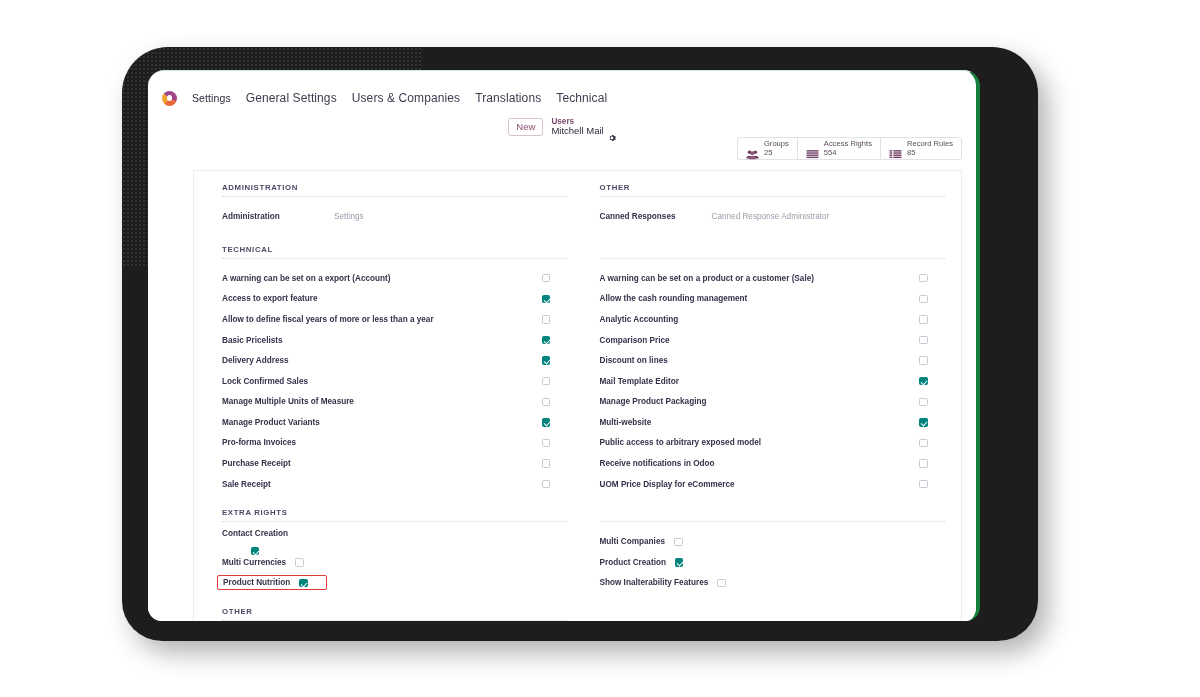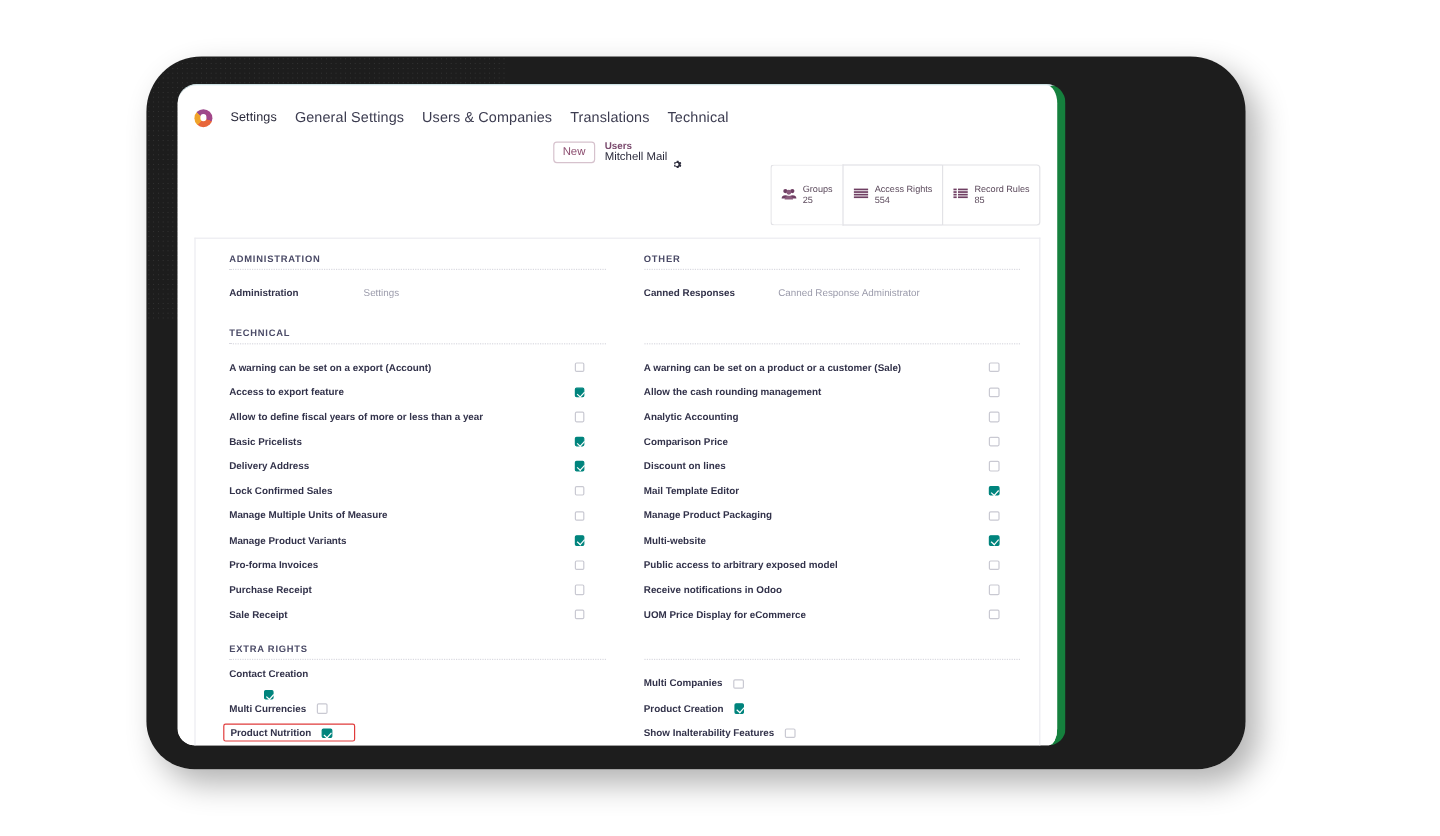--- a/index.html
+++ b/index.html
@@ -34,25 +34,25 @@
     background-image: radial-gradient(#4a4a4a 0.7px, transparent 0.8px);
     background-size: 4px 4px;
     opacity: 0.55;
     pointer-events: none;
   }
 
   
   #window {
     position: absolute;
     left: 148px; top: 70px;
-    width: 740px; height: 551px;
+    width: 832px; height: 551px;
     background: #ffffff;
     border-radius: 16px 16px 14px 14px;
     overflow: hidden;
-    border-right: 7px solid #15803d;
+    border-right: 4px solid #15803d;
     border-top: 1px solid #cfe3e5;
   }
 
   
   #navbar {
     height: 26px;
     display: flex; align-items: center;
     padding: 0 14px;
     gap: 15px;
     background: #ffffff;
@@ -107,22 +107,22 @@
   #bc-current-row { display: flex; align-items: center; gap: 4px; }
   #bc-current { font-size: 9.5px; color: #2b2b3c; }
   #bc-gear {
     width: 8px; height: 8px;
     color: #2b2b3c;
     display: inline-block;
   }
 
   #cp-right { margin-left: auto; display: flex; align-items: stretch; }
   .stat-button {
-    display: flex; align-items: flex-start; gap: 5px;
-    padding: 16px 8px;
+    display: flex; align-items: flex-end; gap: 5px;
+    padding: 2px 8px;
     border: 1px solid #e2e2e6;
     border-right: none;
     background: #ffffff;
     cursor: pointer;
   }
   .stat-button:first-child { border-radius: 3px 0 0 3px; }
   .stat-button:last-child { border-right: 1px solid #e2e2e6; border-radius: 0 3px 3px 0; }
   .stat-icon { width: 13px; height: 11px; flex: 0 0 auto; }
   .stat-text { line-height: 1.12; }
   .stat-label { font-size: 7.6px; color: #5c4a5c; display: block; white-space: nowrap; }
@@ -132,20 +132,21 @@
   #sheet-wrap {
     background: #ffffff;
     padding: 0 14px;
   }
   #sheet {
     border: 1px solid #ececf0;
     border-bottom: none;
     background: #ffffff;
     padding: 12px 0 0 12px;
     min-height: 440px;
+    margin-left: 31px;
   }
 
   .group-row { display: flex; }
   .group-col { width: 50%; padding: 0 16px; }
 
   .section-title {
     font-size: 7.8px;
     font-weight: bold;
     letter-spacing: 0.65px;
     color: #4a4a66;

